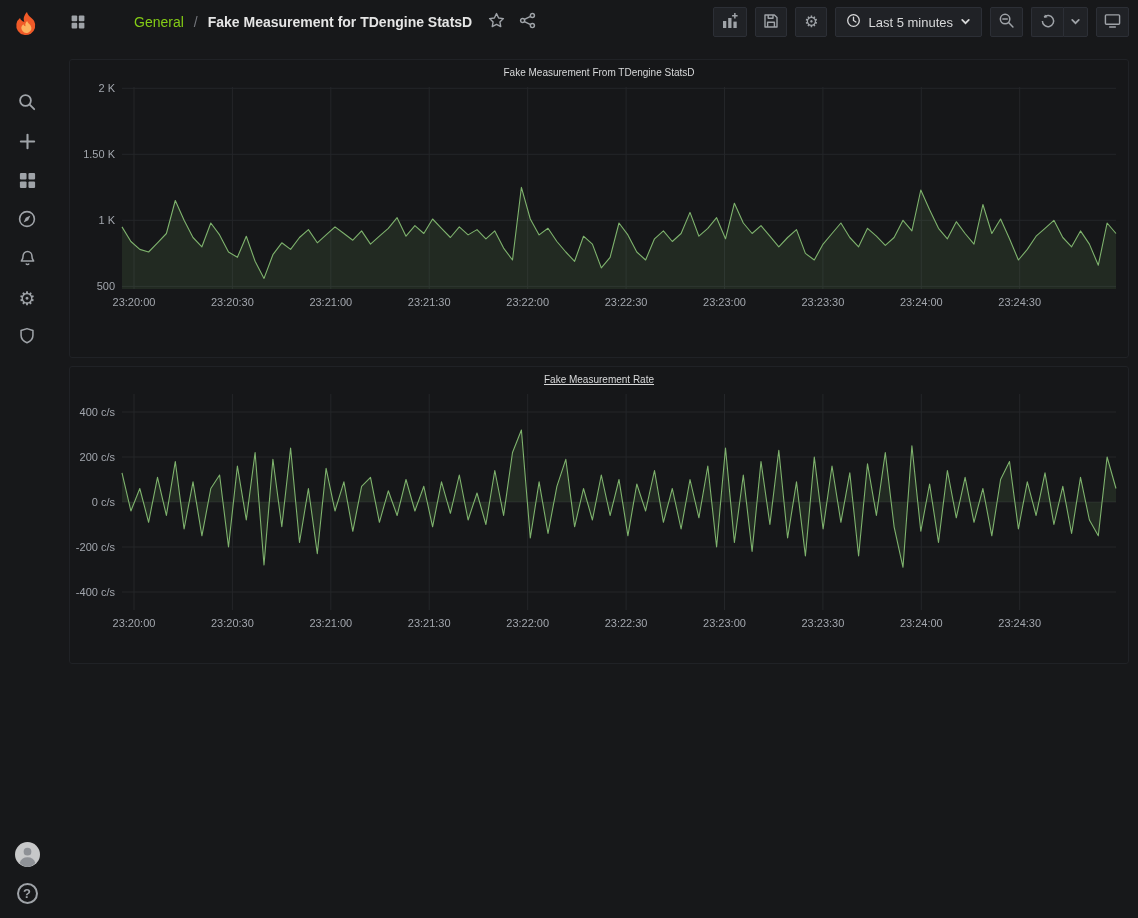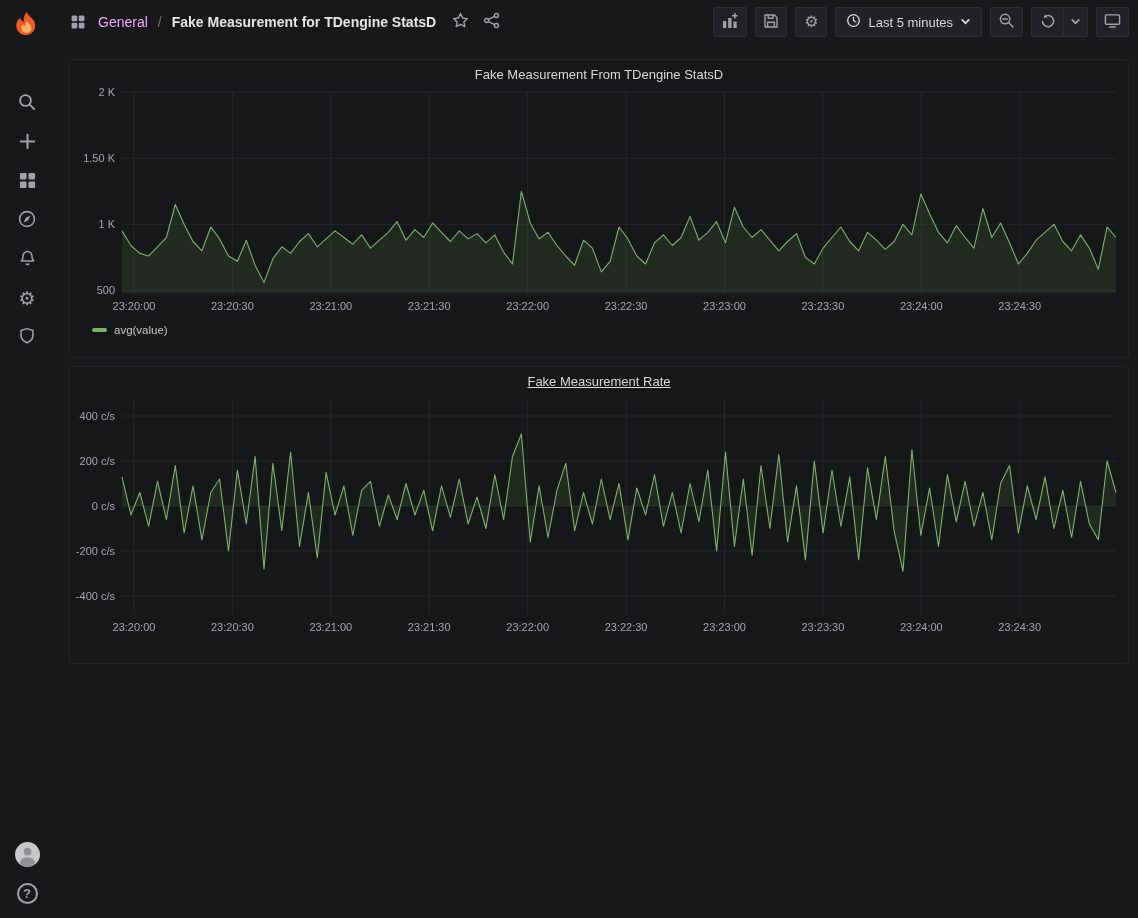--- a/index.html
+++ b/index.html
@@ -29,21 +29,21 @@
     width:21px; height:21px; border:2px solid #9fa3a8; border-radius:50%;
     color:#9fa3a8; font-size:13px; font-weight:bold;
     display:flex; align-items:center; justify-content:center;
   }
 
   
   .main { flex:1; display:flex; flex-direction:column; min-width:0; }
 
   .navbar { height:44px; display:flex; align-items:center; padding:0 9px 0 14px; }
   .nav-left { display:flex; align-items:center; gap:10px; flex:1; min-width:0; }
-  .crumb { font-size:14px; color:#f0abfc; cursor:pointer; white-space:nowrap; }
+  .crumb { font-size:14px; color:#84cc16; cursor:pointer; white-space:nowrap;margin-left:36px; }
   .sep { color:#74767c; font-size:14px; }
   .page-title { font-size:14px; font-weight:700; color:#e5e5e5; white-space:nowrap; }
   .icon-btn { background:none; border:none; color:#9fa3a8; cursor:pointer; display:flex; align-items:center; padding:2px; }
 
   .nav-right { display:flex; align-items:center; gap:8px; }
   .tb {
     height:30px; min-width:32px; padding:0 7px;
     background:#202226; border:1px solid #2c2f36; border-radius:2px;
     color:#9fa3a8; display:flex; align-items:center; justify-content:center; gap:7px; cursor:pointer;
   }
@@ -55,21 +55,21 @@
 
   
   .dash { padding:15px 9px 0 15px; }
   .panel {
     background:#161719; border:1px solid #202226; border-radius:3px;
     margin-bottom:8px; overflow:hidden;
   }
   .panel-1 { height:299px; }
   .panel-2 { height:298px;text-decoration:underline; }
   .panel-title {
-    font-size:13px; font-weight:500; color:#d8d9da; text-align:center;
+    font-size:10px; font-weight:500; color:#d8d9da; text-align:center;
     padding:7px 0 3px; cursor:pointer;
   }
   .chart { display:block; margin:0 2px; cursor:crosshair; }
   .legend { display:flex; align-items:center; gap:7px; padding:1px 0 6px 22px; }
   .swatch { width:15px; height:4px; border-radius:2px; flex:none; }
   .legend-label { font-size:11.5px; color:#c7c8c9; cursor:pointer; }
 
   svg text { font-family:"Liberation Sans", sans-serif; }
   .grid-line { stroke:#242629; stroke-width:1; }
   .ylab { fill:#a2a6ad; font-size:11px; text-anchor:end; }
@@ -300,24 +300,20 @@
             <text class="xlab" x="652.5" y="225">23:23:00</text>
             <line class="grid-line" x1="750.9" x2="750.9" y1="6" y2="208"></line>
             <text class="xlab" x="750.9" y="225">23:23:30</text>
             <line class="grid-line" x1="849.3" x2="849.3" y1="6" y2="208"></line>
             <text class="xlab" x="849.3" y="225">23:24:00</text>
             <line class="grid-line" x1="947.7" x2="947.7" y1="6" y2="208"></line>
             <text class="xlab" x="947.7" y="225">23:24:30</text>
             <polygon points="50,208.0 50.0,145.9 58.9,160.5 67.8,168.4 76.6,171.0 85.5,161.8 94.4,152.5 103.3,119.5 112.1,139.3 121.0,156.5 129.9,165.8 138.8,142.0 147.6,153.9 156.5,171.0 165.4,176.3 174.3,155.2 183.1,180.3 192.0,197.4 200.9,173.7 209.8,161.8 218.6,168.4 227.5,156.5 236.4,148.6 245.3,161.8 254.1,153.9 263.0,145.9 271.9,152.5 280.8,159.2 289.6,149.9 298.5,163.1 307.4,155.2 316.3,147.3 325.1,136.7 334.0,155.2 342.9,144.6 351.8,152.5 360.6,138.0 369.5,147.3 378.4,156.5 387.3,145.9 396.1,153.9 405.0,148.6 413.9,157.8 422.8,149.9 431.6,167.1 440.5,179.0 449.4,106.3 458.3,138.0 467.1,153.9 476.0,147.3 484.9,160.5 493.8,171.0 502.6,180.3 511.5,155.2 520.4,163.1 529.3,186.9 538.1,176.3 547.0,142.0 555.9,153.9 564.8,171.0 573.6,179.0 582.5,157.8 591.4,149.9 600.3,160.5 609.1,152.5 618.0,131.4 626.9,155.2 635.8,147.3 644.6,136.7 653.5,157.8 662.4,122.2 671.3,142.0 680.1,152.5 689.0,144.6 697.9,155.2 706.8,165.8 715.6,156.5 724.5,148.6 733.4,172.4 742.3,179.0 751.1,163.1 760.0,152.5 768.9,142.0 777.8,156.5 786.6,165.8 795.5,147.3 804.4,155.2 813.3,164.4 822.1,156.5 831.0,139.3 839.9,149.9 848.8,109.0 857.6,128.8 866.5,147.3 875.4,157.8 884.3,140.7 893.1,152.5 902.0,163.1 910.9,123.5 919.8,152.5 928.6,138.0 937.5,157.8 946.4,179.0 955.3,168.4 964.1,155.2 973.0,147.3 981.9,139.3 990.8,156.5 999.6,165.8 1008.5,149.9 1017.4,163.1 1026.3,184.2 1035.1,142.0 1044.0,152.5 1044,208.0" fill="#7EB26D" fill-opacity="0.12"></polygon>
             <polyline points="50.0,145.9 58.9,160.5 67.8,168.4 76.6,171.0 85.5,161.8 94.4,152.5 103.3,119.5 112.1,139.3 121.0,156.5 129.9,165.8 138.8,142.0 147.6,153.9 156.5,171.0 165.4,176.3 174.3,155.2 183.1,180.3 192.0,197.4 200.9,173.7 209.8,161.8 218.6,168.4 227.5,156.5 236.4,148.6 245.3,161.8 254.1,153.9 263.0,145.9 271.9,152.5 280.8,159.2 289.6,149.9 298.5,163.1 307.4,155.2 316.3,147.3 325.1,136.7 334.0,155.2 342.9,144.6 351.8,152.5 360.6,138.0 369.5,147.3 378.4,156.5 387.3,145.9 396.1,153.9 405.0,148.6 413.9,157.8 422.8,149.9 431.6,167.1 440.5,179.0 449.4,106.3 458.3,138.0 467.1,153.9 476.0,147.3 484.9,160.5 493.8,171.0 502.6,180.3 511.5,155.2 520.4,163.1 529.3,186.9 538.1,176.3 547.0,142.0 555.9,153.9 564.8,171.0 573.6,179.0 582.5,157.8 591.4,149.9 600.3,160.5 609.1,152.5 618.0,131.4 626.9,155.2 635.8,147.3 644.6,136.7 653.5,157.8 662.4,122.2 671.3,142.0 680.1,152.5 689.0,144.6 697.9,155.2 706.8,165.8 715.6,156.5 724.5,148.6 733.4,172.4 742.3,179.0 751.1,163.1 760.0,152.5 768.9,142.0 777.8,156.5 786.6,165.8 795.5,147.3 804.4,155.2 813.3,164.4 822.1,156.5 831.0,139.3 839.9,149.9 848.8,109.0 857.6,128.8 866.5,147.3 875.4,157.8 884.3,140.7 893.1,152.5 902.0,163.1 910.9,123.5 919.8,152.5 928.6,138.0 937.5,157.8 946.4,179.0 955.3,168.4 964.1,155.2 973.0,147.3 981.9,139.3 990.8,156.5 999.6,165.8 1008.5,149.9 1017.4,163.1 1026.3,184.2 1035.1,142.0 1044.0,152.5" fill="none" stroke="#7EB26D" stroke-width="1.1" stroke-linejoin="round"></polyline>
           </svg>
-        <div class="legend">
-          <span class="swatch" style="background: rgb(126, 178, 109);"></span>
-          <span class="legend-label">avg(value)</span>
-        </div>
       </section>
 
       <section class="panel panel-2">
         <h2 class="panel-title">Fake Measurement Rate</h2>
         <svg class="chart" width="1050" height="252">
             <line class="grid-line" x1="50" x2="1044" y1="24.0" y2="24.0"></line>
             <text class="ylab" x="43" y="27.5">400 c/s</text>
             <line class="grid-line" x1="50" x2="1044" y1="69.0" y2="69.0"></line>
             <text class="ylab" x="43" y="72.5">200 c/s</text>
             <line class="grid-line" x1="50" x2="1044" y1="114.0" y2="114.0"></line>

